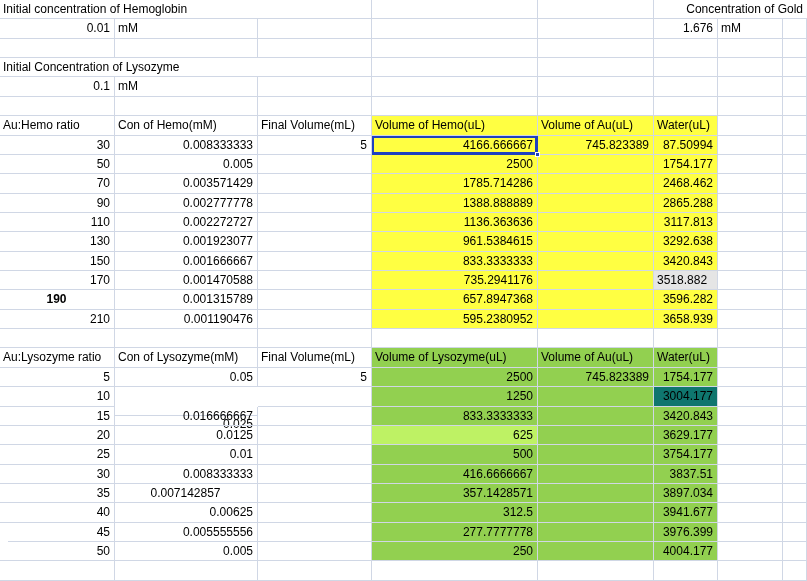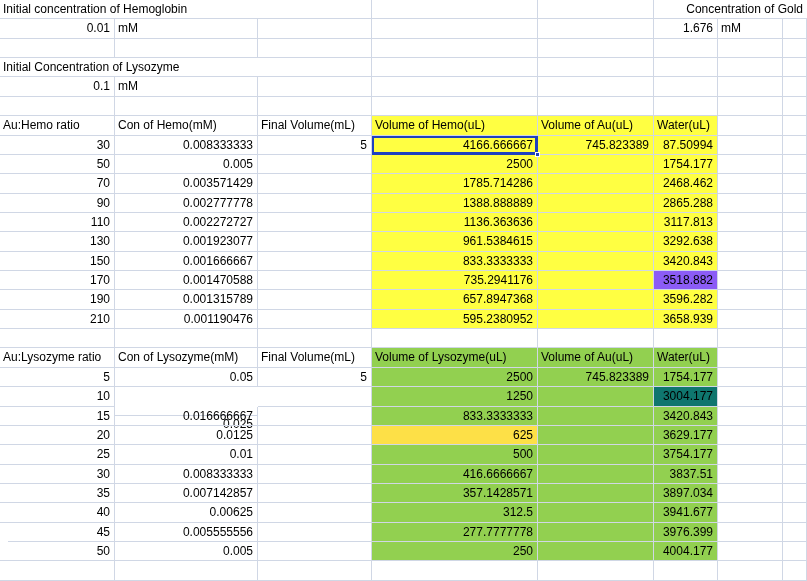--- a/index.html
+++ b/index.html
@@ -155,24 +155,24 @@
     <div class="cell" style="grid-area: 14 / 4 / auto / span 1; background: rgb(255, 255, 66); text-align: right;"><span class="t">833.3333333</span></div>
     <div class="cell" style="grid-area: 14 / 5 / auto / span 1; background: rgb(255, 255, 66);"></div>
     <div class="cell" style="grid-area: 14 / 6 / auto / span 1; background: rgb(255, 255, 66); text-align: right;"><span class="t">3420.843</span></div>
     <div class="cell" style="grid-area: 14 / 7 / auto / span 1;"></div>
     <div class="cell" style="grid-area: 14 / 8 / auto / span 1;"></div>
     <div class="cell" style="grid-area: 15 / 1 / auto / span 1; text-align: right;"><span class="t">170</span></div>
     <div class="cell" style="grid-area: 15 / 2 / auto / span 1; text-align: right;"><span class="t">0.001470588</span></div>
     <div class="cell" style="grid-area: 15 / 3 / auto / span 1;"></div>
     <div class="cell" style="grid-area: 15 / 4 / auto / span 1; background: rgb(255, 255, 66); text-align: right;"><span class="t">735.2941176</span></div>
     <div class="cell" style="grid-area: 15 / 5 / auto / span 1; background: rgb(255, 255, 66);"></div>
-    <div class="cell" style="grid-area: 15 / 6 / auto / span 1; background: #8b5cf6; text-align: right;"><span class="t">3518.882</span></div>
+    <div class="cell" style="grid-area: 15 / 6 / auto / span 1; background: #e5e5e5; "><span class="t">3518.882</span></div>
     <div class="cell" style="grid-area: 15 / 7 / auto / span 1;"></div>
     <div class="cell" style="grid-area: 15 / 8 / auto / span 1;"></div>
-    <div class="cell" style="grid-area: 16 / 1 / auto / span 1; text-align: right;"><span class="t">190</span></div>
+    <div class="cell" style="grid-area: 16 / 1 / auto / span 1; text-align: center; font-weight: bold;"><span class="t">190</span></div>
     <div class="cell" style="grid-area: 16 / 2 / auto / span 1; text-align: right;"><span class="t">0.001315789</span></div>
     <div class="cell" style="grid-area: 16 / 3 / auto / span 1;"></div>
     <div class="cell" style="grid-area: 16 / 4 / auto / span 1; background: rgb(255, 255, 66); text-align: right;"><span class="t">657.8947368</span></div>
     <div class="cell" style="grid-area: 16 / 5 / auto / span 1; background: rgb(255, 255, 66);"></div>
     <div class="cell" style="grid-area: 16 / 6 / auto / span 1; background: rgb(255, 255, 66); text-align: right;"><span class="t">3596.282</span></div>
     <div class="cell" style="grid-area: 16 / 7 / auto / span 1;"></div>
     <div class="cell" style="grid-area: 16 / 8 / auto / span 1;"></div>
     <div class="cell" style="grid-area: 17 / 1 / auto / span 1; text-align: right;"><span class="t">210</span></div>
     <div class="cell" style="grid-area: 17 / 2 / auto / span 1; text-align: right;"><span class="t">0.001190476</span></div>
     <div class="cell" style="grid-area: 17 / 3 / auto / span 1;"></div>
@@ -217,21 +217,21 @@
     <div class="cell" style="grid-area: 22 / 2 / auto / span 1; text-align: right;"><span class="t">0.016666667</span></div>
     <div class="cell" style="grid-area: 22 / 3 / auto / span 1;"></div>
     <div class="cell" style="grid-area: 22 / 4 / auto / span 1; background: rgb(146, 208, 80); text-align: right;"><span class="t">833.3333333</span></div>
     <div class="cell" style="grid-area: 22 / 5 / auto / span 1; background: rgb(146, 208, 80);"></div>
     <div class="cell" style="grid-area: 22 / 6 / auto / span 1; background: rgb(146, 208, 80); text-align: right;"><span class="t">3420.843</span></div>
     <div class="cell" style="grid-area: 22 / 7 / auto / span 1;"></div>
     <div class="cell" style="grid-area: 22 / 8 / auto / span 1;"></div>
     <div class="cell" style="grid-area: 23 / 1 / auto / span 1; text-align: right;"><span class="t">20</span></div>
     <div class="cell" style="grid-area: 23 / 2 / auto / span 1; text-align: right;"><span class="t">0.0125</span></div>
     <div class="cell" style="grid-area: 23 / 3 / auto / span 1;"></div>
-    <div class="cell" style="grid-area: 23 / 4 / auto / span 1; background: #fde047; text-align: right;"><span class="t">625</span></div>
+    <div class="cell" style="grid-area: 23 / 4 / auto / span 1; background: #bef264; text-align: right;"><span class="t">625</span></div>
     <div class="cell" style="grid-area: 23 / 5 / auto / span 1; background: rgb(146, 208, 80);"></div>
     <div class="cell" style="grid-area: 23 / 6 / auto / span 1; background: rgb(146, 208, 80); text-align: right;"><span class="t">3629.177</span></div>
     <div class="cell" style="grid-area: 23 / 7 / auto / span 1;"></div>
     <div class="cell" style="grid-area: 23 / 8 / auto / span 1;"></div>
     <div class="cell" style="grid-area: 24 / 1 / auto / span 1; text-align: right;"><span class="t">25</span></div>
     <div class="cell" style="grid-area: 24 / 2 / auto / span 1; text-align: right;"><span class="t">0.01</span></div>
     <div class="cell" style="grid-area: 24 / 3 / auto / span 1;"></div>
     <div class="cell" style="grid-area: 24 / 4 / auto / span 1; background: rgb(146, 208, 80); text-align: right;"><span class="t">500</span></div>
     <div class="cell" style="grid-area: 24 / 5 / auto / span 1; background: rgb(146, 208, 80);"></div>
     <div class="cell" style="grid-area: 24 / 6 / auto / span 1; background: rgb(146, 208, 80); text-align: right;"><span class="t">3754.177</span></div>
@@ -239,21 +239,21 @@
     <div class="cell" style="grid-area: 24 / 8 / auto / span 1;"></div>
     <div class="cell" style="grid-area: 25 / 1 / auto / span 1; text-align: right;"><span class="t">30</span></div>
     <div class="cell" style="grid-area: 25 / 2 / auto / span 1; text-align: right;"><span class="t">0.008333333</span></div>
     <div class="cell" style="grid-area: 25 / 3 / auto / span 1;"></div>
     <div class="cell" style="grid-area: 25 / 4 / auto / span 1; background: rgb(146, 208, 80); text-align: right;"><span class="t">416.6666667</span></div>
     <div class="cell" style="grid-area: 25 / 5 / auto / span 1; background: rgb(146, 208, 80);"></div>
     <div class="cell" style="grid-area: 25 / 6 / auto / span 1; background: rgb(146, 208, 80); text-align: right;"><span class="t">3837.51</span></div>
     <div class="cell" style="grid-area: 25 / 7 / auto / span 1;"></div>
     <div class="cell" style="grid-area: 25 / 8 / auto / span 1;"></div>
     <div class="cell" style="grid-area: 26 / 1 / auto / span 1; text-align: right;"><span class="t">35</span></div>
-    <div class="cell" style="grid-area: 26 / 2 / auto / span 1; text-align: right;"><span class="t">0.007142857</span></div>
+    <div class="cell" style="grid-area: 26 / 2 / auto / span 1; text-align: center;"><span class="t">0.007142857</span></div>
     <div class="cell" style="grid-area: 26 / 3 / auto / span 1;"></div>
     <div class="cell" style="grid-area: 26 / 4 / auto / span 1; background: rgb(146, 208, 80); text-align: right;"><span class="t">357.1428571</span></div>
     <div class="cell" style="grid-area: 26 / 5 / auto / span 1; background: rgb(146, 208, 80);"></div>
     <div class="cell" style="grid-area: 26 / 6 / auto / span 1; background: rgb(146, 208, 80); text-align: right;"><span class="t">3897.034</span></div>
     <div class="cell" style="grid-area: 26 / 7 / auto / span 1;"></div>
     <div class="cell" style="grid-area: 26 / 8 / auto / span 1;"></div>
     <div class="cell" style="grid-area: 27 / 1 / auto / span 1; text-align: right;"><span class="t">40</span></div>
     <div class="cell" style="grid-area: 27 / 2 / auto / span 1; text-align: right;"><span class="t">0.00625</span></div>
     <div class="cell" style="grid-area: 27 / 3 / auto / span 1;"></div>
     <div class="cell" style="grid-area: 27 / 4 / auto / span 1; background: rgb(146, 208, 80); text-align: right;"><span class="t">312.5</span></div>

